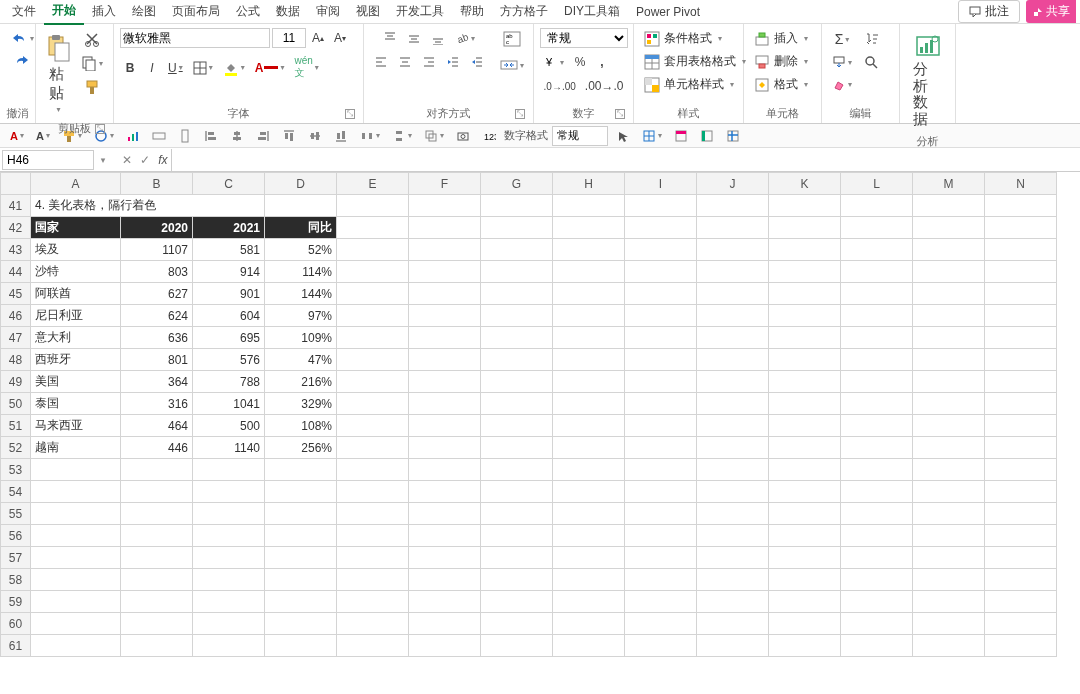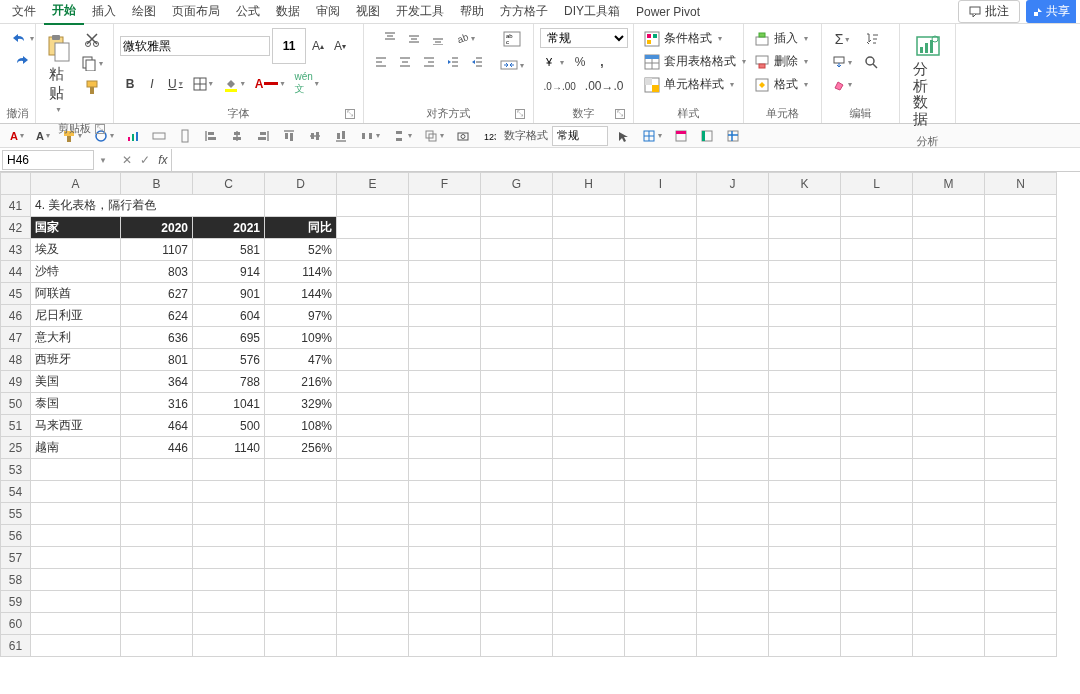--- a/index.html
+++ b/index.html
@@ -2,35 +2,35 @@
 <html><head>
 <meta charset="utf-8">
 <style>
 * { margin:0; padding:0; box-sizing:border-box; font-family:"Microsoft YaHei","微软雅黑",Arial,sans-serif; }
 body { background:#fff; width:1080px; height:694px; overflow:hidden; font-size:12px; color:#333; }
 .tabs { display:flex; align-items:center; height:24px; background:#fff; padding:0 4px; border-bottom:1px solid #ddd; }
 .tab { padding:4px 8px; font-size:12px; color:#444; cursor:pointer; }
 .tab.active { color:#0a7f3f; border-bottom:2px solid #0a7f3f; font-weight:bold; }
 .tab-spacer { flex:1; }
 .comment-btn { padding:2px 10px; border:1px solid #ccc; border-radius:3px; font-size:12px; display:flex; align-items:center; gap:4px; }
-.share-btn { background:#3b82f6; color:#fff; padding:3px 6px; border-radius:3px 0 0 3px; font-size:12px; margin-left:6px; display:flex; align-items:center; gap:2px; }
+.share-btn { background:#ec4899; color:#fff; padding:3px 6px; border-radius:3px 0 0 3px; font-size:12px; margin-left:6px; display:flex; align-items:center; gap:2px; }
 .ribbon { display:flex; height:100px; border-bottom:1px solid #ccc; background:#fff; }
 .ribbon-group { border-right:1px solid #e0e0e0; padding:4px 6px 2px 6px; display:flex; flex-direction:column; justify-content:space-between; position:relative; }
 .group-body { flex:1; display:flex; align-items:flex-start; gap:4px; }
 .group-label { text-align:center; font-size:11px; color:#666; padding-top:2px; position:relative; }
 .group-label .dlg { position:absolute; right:2px; bottom:2px; width:10px; height:10px; border:1px solid #999; font-size:8px; line-height:8px; color:#999; }
 .vcol { display:flex; flex-direction:column; gap:2px; align-items:center; }
 .hrow { display:flex; gap:2px; align-items:center; }
 .btn { padding:2px 3px; border:1px solid transparent; border-radius:2px; font-size:12px; color:#444; display:flex; align-items:center; justify-content:center; min-width:20px; min-height:20px; }
 .big-btn { flex-direction:column; padding:4px 6px; font-size:15px; gap:2px; }
 .icon { display:inline-flex; align-items:center; justify-content:center; }
 .dd::after { content:"▾"; font-size:8px; margin-left:2px; color:#888; }
 select,input.font-sel { border:1px solid #ccc; font-size:12px; padding:1px 2px; background:#fff; }
 .font-name { width:150px; height:20px; }
-.font-size { width:34px; height:36px; text-align:center;font-weight:bold; }
+.font-size { width:34px; height:20px; text-align:center; }
 .qat { display:flex; align-items:center; height:24px; padding:2px 6px; gap:4px; border-bottom:1px solid #ddd; background:#fafafa; flex-wrap:nowrap; }
 .qat .btn { min-width:22px; min-height:20px; }
 .qat-sel { border:1px solid #ccc; font-size:11px; height:20px; padding:0 14px 0 4px; background:#fff; }
 .namebox-row { display:flex; align-items:center; height:24px; border-bottom:1px solid #ccc; }
 .namebox { width:92px; border:1px solid #ccc; margin:2px; padding:2px 4px; font-size:12px; background:#fff; }
 .nb-dd { width:14px; text-align:center; color:#888; font-size:9px; }
 .fx-btn { padding:0 4px; color:#888; }
 .fx-label { font-style:italic; padding:0 4px; color:#555; }
 .formula-bar { flex:1; border-left:1px solid #ccc; height:22px; padding:2px 6px; }
 .grid-wrap { position:relative; height:522px; overflow:hidden; }
@@ -765,21 +765,21 @@
           <td class="colG"></td>
           <td class="colH"></td>
           <td class="colI"></td>
           <td class="colJ"></td>
           <td class="colK"></td>
           <td class="colL"></td>
           <td class="colM"></td>
           <td class="colN"></td>
         </tr>
         <tr>
-          <td class="rowhdr">25</td>
+          <td class="rowhdr">52</td>
           <td class="colA">越南</td>
           <td class="colB num">446</td>
           <td class="colC num">1140</td>
           <td class="colD num">256%</td>
           <td class="colE"></td>
           <td class="colF"></td>
           <td class="colG"></td>
           <td class="colH"></td>
           <td class="colI"></td>
           <td class="colJ"></td>

